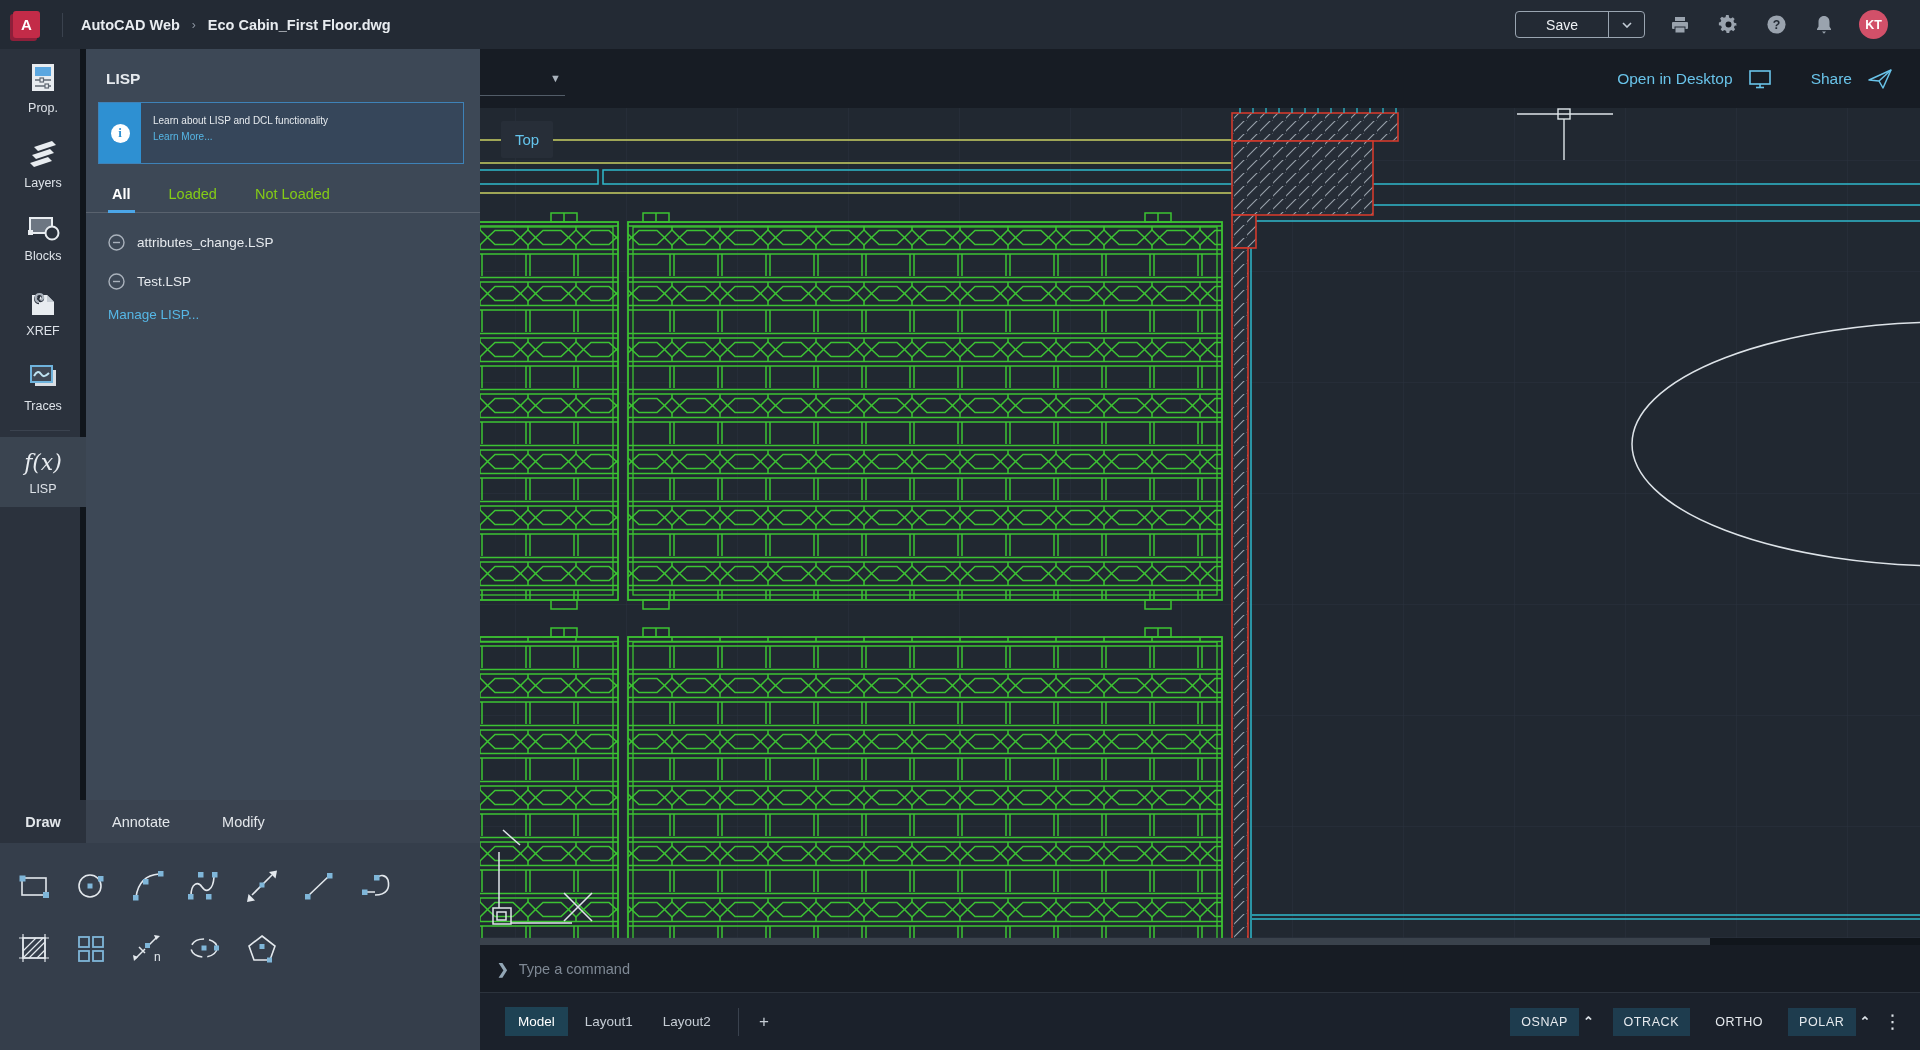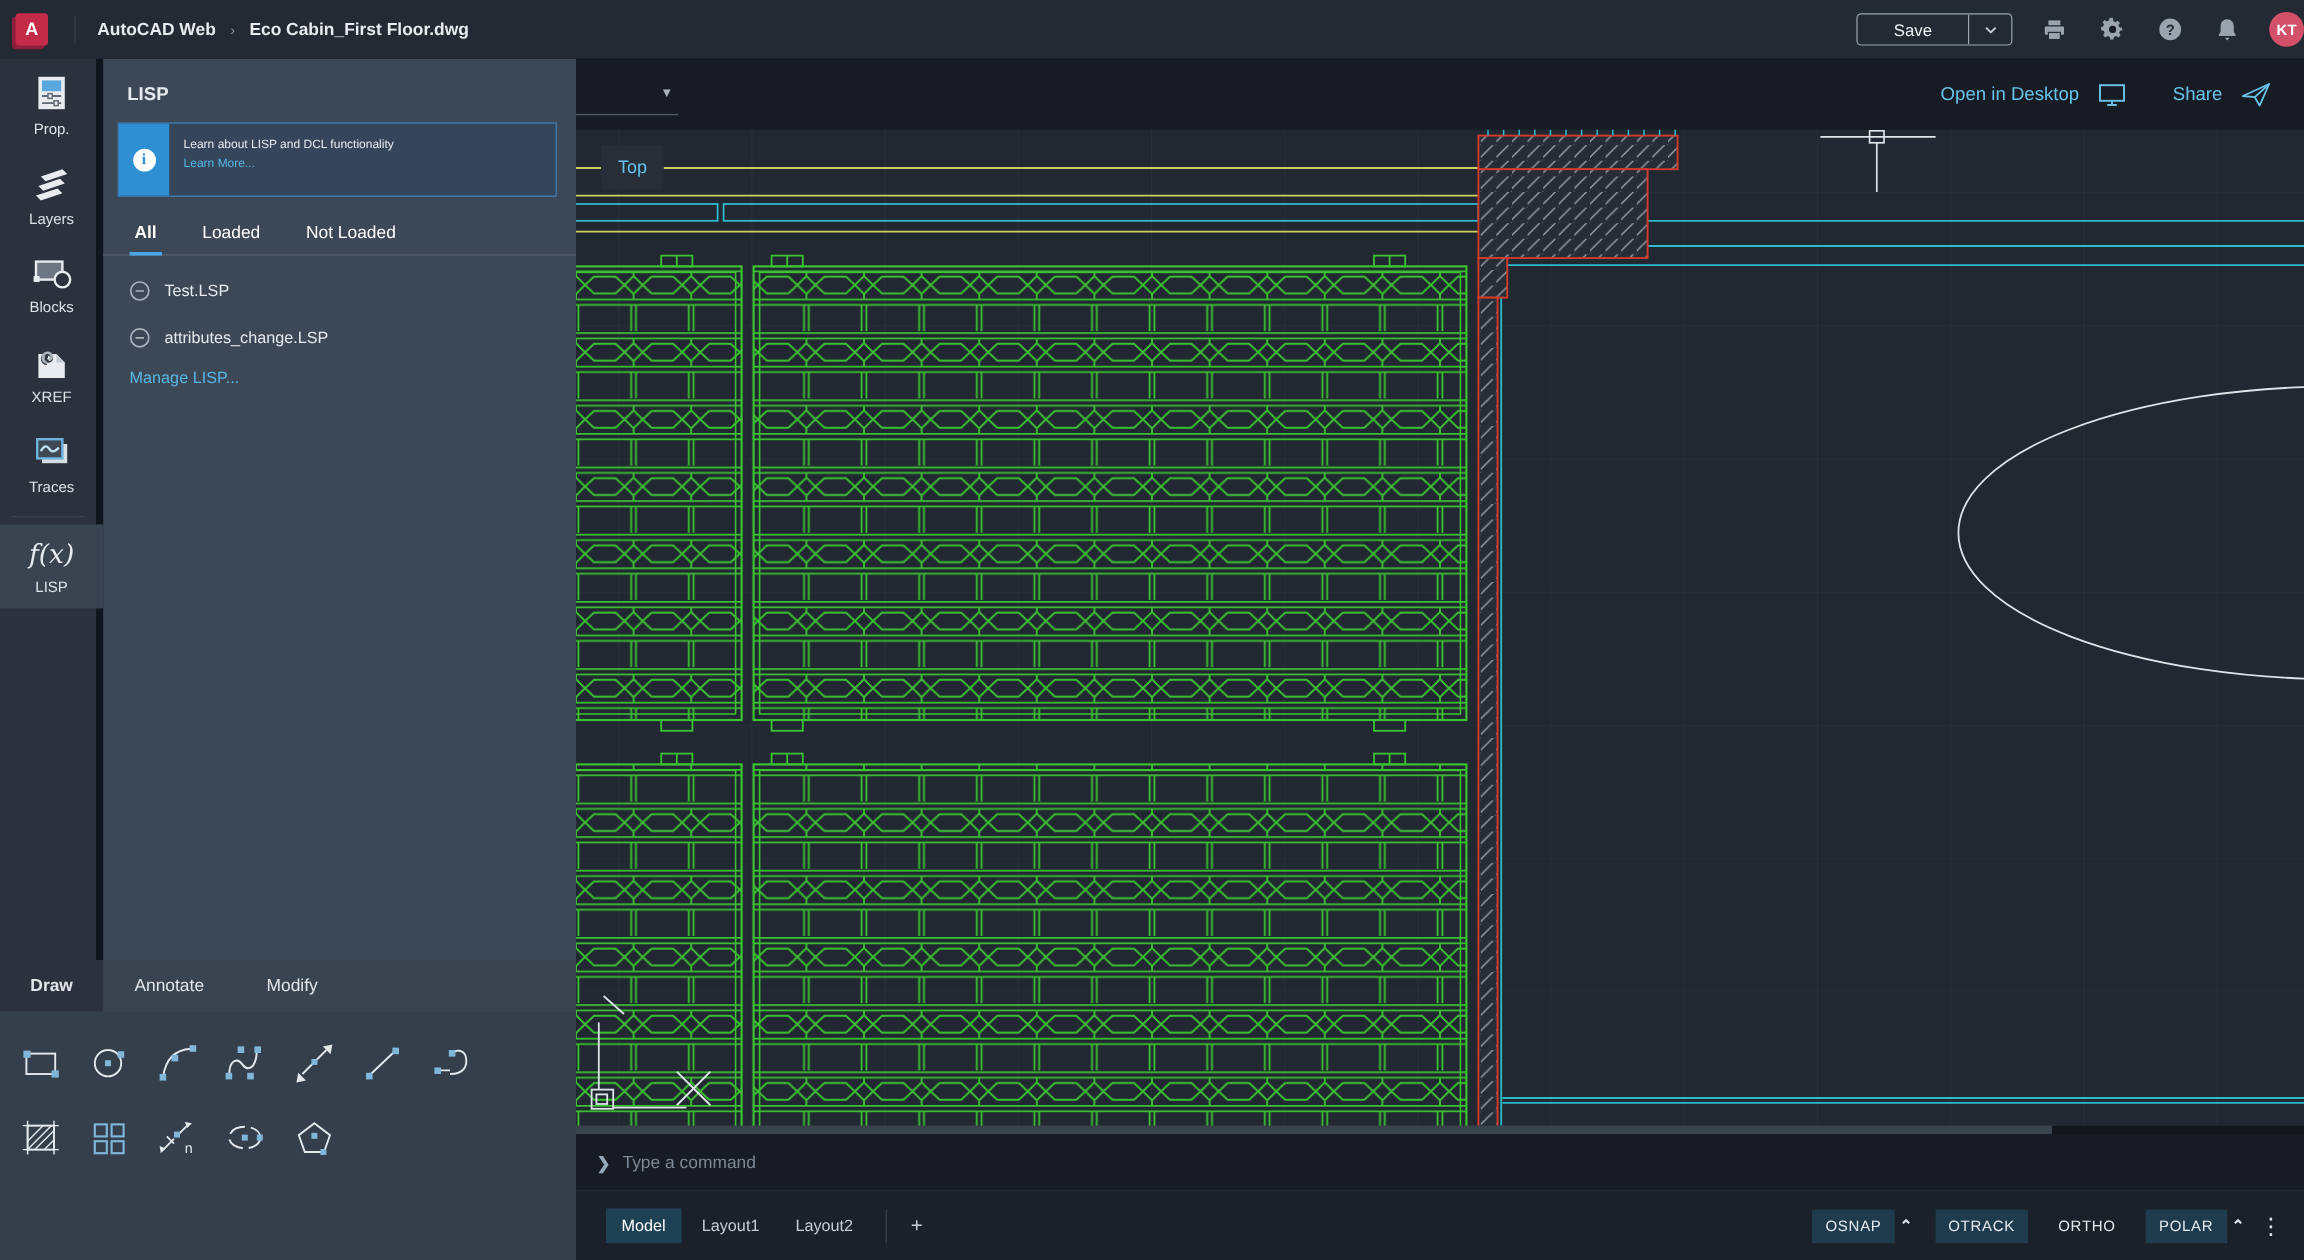--- a/index.html
+++ b/index.html
@@ -8,21 +8,21 @@
 
   
   #topbar { position:absolute; left:0; top:0; width:1920px; height:49px; background:#232a34;
     display:flex; align-items:center; color:#e8ecf0; }
   #logo { width:27px; height:27px; margin-left:13px; background:#c32b48; border-radius:3px;
     display:flex; align-items:center; justify-content:center; font-weight:bold; font-size:15px; color:#fff;
     box-shadow:-3px 3px 0 #8e1f3a; }
   #tb-divider { width:1px; height:24px; background:#3a424e; margin:0 18px 0 22px; }
   .tb-crumb { font-weight:bold; font-size:14.5px; }
   .tb-sep { color:#8b94a0; margin:0 12px; font-size:12px; }
-  #tb-right { margin-left:auto; display:flex; align-items:center; gap:22px; margin-right:0; }
+  #tb-right { margin-left:auto; display:flex; align-items:center; gap:22px; margin-right:32px; }
   #save-split { display:flex; border:1px solid #9aa5b1; border-radius:4px; overflow:hidden; height:27px; }
   #save-main { padding:0 30px; font-size:14px; display:flex; align-items:center; color:#eef1f4; }
   #save-caret { width:36px; border-left:1px solid #9aa5b1; display:flex; align-items:center; justify-content:center; }
   .icon-btn { width:26px; height:26px; display:flex; align-items:center; justify-content:center; }
   #avatar { width:29px; height:29px; border-radius:50%; background:#d25069; color:#fff; font-size:12.5px;
     font-weight:bold; display:flex; align-items:center; justify-content:center; }
 
   
   #toolbar { position:absolute; left:86px; top:49px; width:1834px; height:59px; background:#171c24;
     display:flex; align-items:center; }
@@ -49,21 +49,21 @@
   #lisp-panel { position:absolute; left:86px; top:49px; width:394px; height:751px; background:#3d4856;
     color:#e6eaee; }
   #lisp-title { font-size:15.5px; font-weight:bold; padding:21px 0 14px 20px; }
   #lisp-info { margin:0 16px 14px 12px; border:1px solid #3e82b8; background:#36465a; display:flex; min-height:62px; }
   #info-strip { width:42px; background:#2e90d2; display:flex; align-items:center; justify-content:center; }
   #info-circ { width:19px; height:19px; border-radius:50%; background:#fff; color:#2e90d2; font-size:13px;
     font-weight:bold; display:flex; align-items:center; justify-content:center; font-family:"Liberation Serif",serif; }
   #info-body { padding:10px 12px; font-size:10px; line-height:1.55; }
   #info-link { color:#56b7e6; }
   #lisp-tabs { display:flex; gap:38px; padding:8px 0 0 26px; border-bottom:1px solid #59626e; font-size:14.5px; }
-  .ltab { padding-bottom:10px; color:#ffffff; position:relative; }
+  .ltab { padding-bottom:10px; color:#84cc16; position:relative; }
   .ltab.active { color:#ffffff; font-weight:bold; }
   .ltab.active:after { content:""; position:absolute; left:-4px; right:-4px; bottom:-1px; height:3px; background:#4ba6e8; }
   .lisp-row { display:flex; align-items:center; gap:12px; padding:11px 0 11px 22px; font-size:13.5px; }
   #manage-link { color:#56b7e6; font-size:13.5px; padding:6px 0 0 22px; }
 
   
   #draw-panel { position:absolute; left:0; top:800px; width:480px; height:250px; background:#353e4b; }
   #draw-tabs { display:flex; height:43px; background:#3a4350; font-size:14.5px; color:#e3e7eb; }
   #draw-tabs .dtab { display:flex; align-items:center; padding:0 26px; }
   #draw-tabs .dtab.active { background:#2b323d; font-weight:bold; width:86px; justify-content:center; padding:0; }
@@ -270,28 +270,28 @@
     <div class="ltab active">All</div>
     <div class="ltab">Loaded</div>
     <div class="ltab">Not Loaded</div>
   </div>
   <div style="height:10px"></div>
   <div class="lisp-row">
     <svg width="17" height="17" viewBox="0 0 17 17">
       <circle cx="8.5" cy="8.5" r="7.5" fill="none" stroke="#aab2bc" stroke-width="1.4"></circle>
       <line x1="5" y1="8.5" x2="12" y2="8.5" stroke="#aab2bc" stroke-width="1.4"></line>
     </svg>
-    <span>Test.LSP</span>
+    <span>attributes_change.LSP</span>
   </div>
   <div class="lisp-row">
     <svg width="17" height="17" viewBox="0 0 17 17">
       <circle cx="8.5" cy="8.5" r="7.5" fill="none" stroke="#aab2bc" stroke-width="1.4"></circle>
       <line x1="5" y1="8.5" x2="12" y2="8.5" stroke="#aab2bc" stroke-width="1.4"></line>
     </svg>
-    <span>attributes_change.LSP</span>
+    <span>Test.LSP</span>
   </div>
   <div id="manage-link">Manage LISP...</div>
 </div>
 
 <div id="canvas-wrap">
   <svg width="1440" height="837" viewBox="0 0 1440 837">
     <defs>
       <pattern id="grid" width="111" height="111" patternUnits="userSpaceOnUse" patternTransform="translate(36,53)">
         <path d="M111 0 V111 M0 111 H111" stroke="#2a323e" stroke-width="1" fill="none"></path>
       </pattern>

